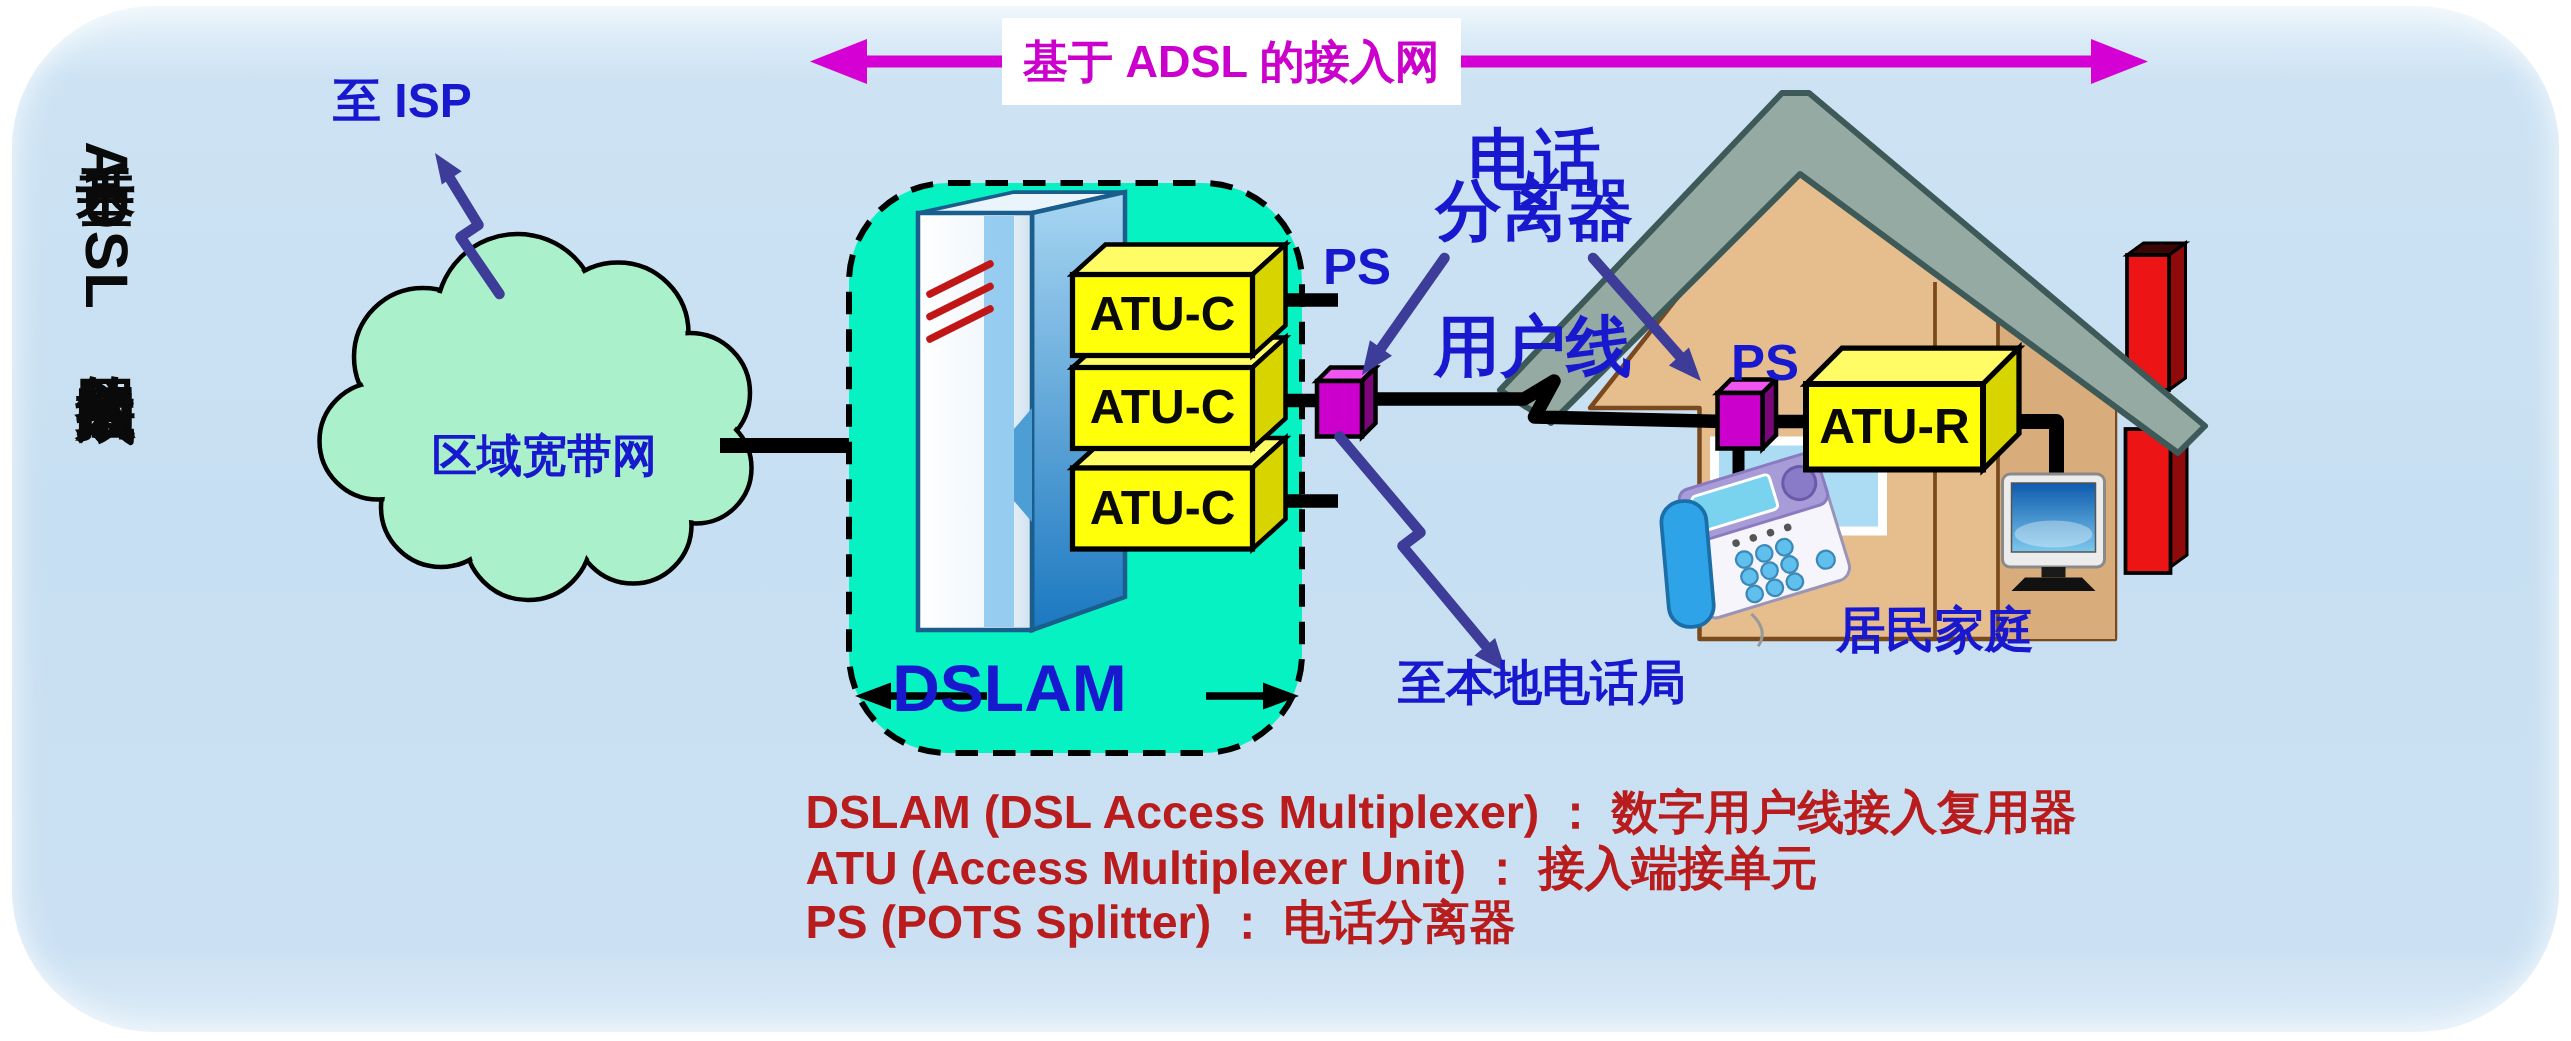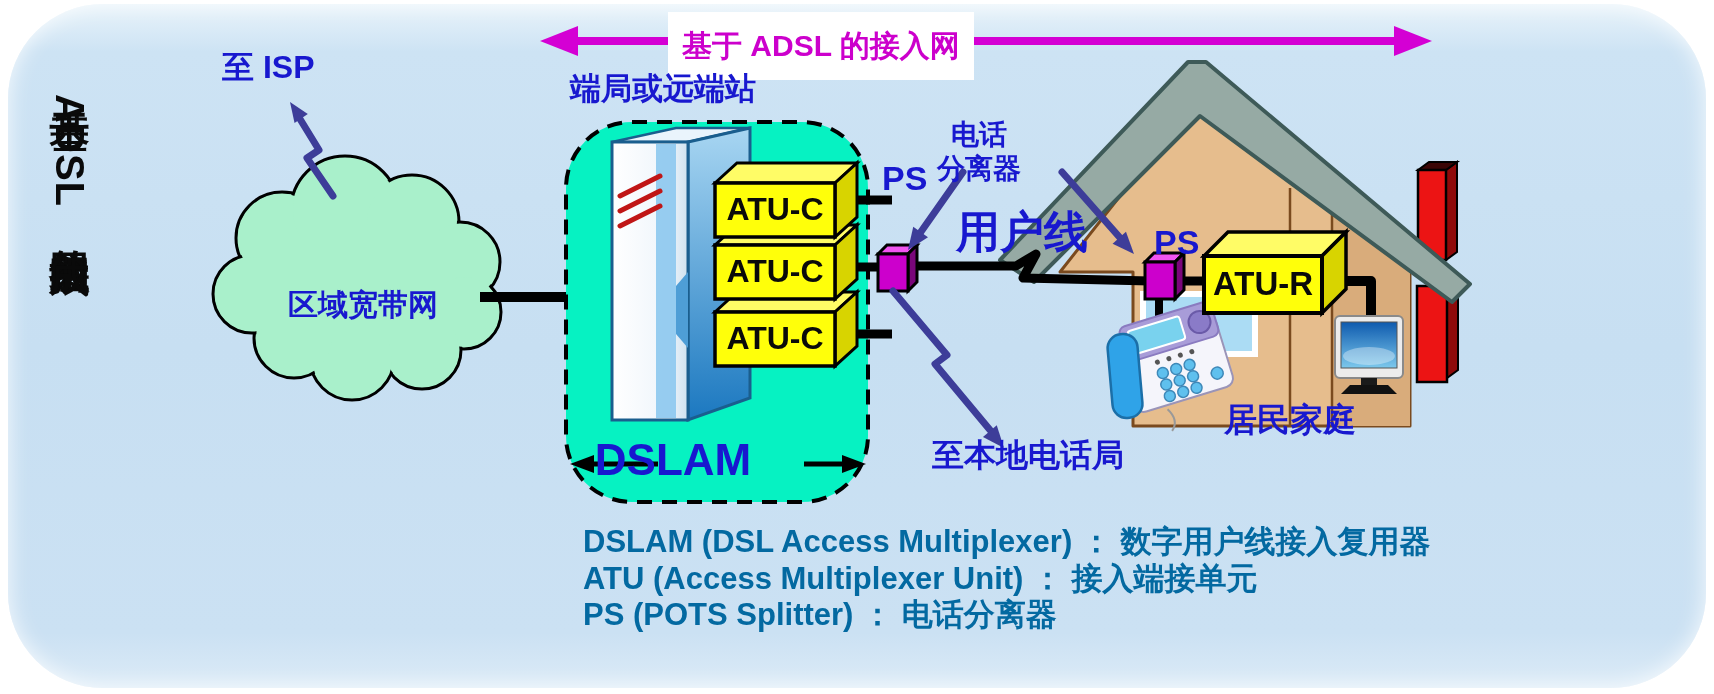--- a/index.html
+++ b/index.html
@@ -19,25 +19,25 @@
     position:absolute;font-weight:bold;color:#1818cf;white-space:nowrap;
     font-family:"Liberation Sans","DejaVu Sans",sans-serif;line-height:1.1;
   }
   .black{color:#0a0a0a;}
   .center{display:flex;align-items:center;justify-content:center;text-align:center;}
   .vertical{
     writing-mode:vertical-lr;text-orientation:mixed;
     white-space:pre-line;letter-spacing:1px;
   }
   .banner-box{
-    position:absolute;left:668px;top:12px;height:68px;padding:0 14px;
+    position:absolute;left:668px;top:12px;height:58px;padding:0 14px;
     background:#ffffff;color:#cc00cc;font-weight:bold;font-size:30px;
     display:flex;align-items:center;justify-content:center;white-space:nowrap;
   }
-  .legend{position:absolute;left:537px;top:524px;color:#0369a1;font-weight:bold;font-size:31px;line-height:36.5px;white-space:nowrap;margin-left:46px;}
+  .legend{position:absolute;left:537px;top:524px;color:#b91c1c;font-weight:bold;font-size:31px;line-height:36.5px;white-space:nowrap;}
 </style>
 </head>
 <body>
 
 <div class="stage">
 
   <div class="card"></div>
 
   <svg class="art" viewBox="0 0 1714 694">
     <defs>
@@ -229,31 +229,30 @@
   <div class="lbl black vertical" style="left:48px;top:80px;height:520px;font-size:40px;">基于 ADSL 的接入网的组成</div>
 
   <div class="banner-box">
     <span>基于 ADSL 的接入网</span>
   </div>
 
   <div class="lbl" style="left:222px;top:50px;font-size:32px;">至 ISP</div>
 
   <div class="lbl center" style="left:283px;top:288px;width:160px;font-size:30px;">区域宽带网</div>
 
-  <div class="lbl" style="left:570px;top:72px;font-size:31px;">端局或远端站</div>
 
   <div class="lbl center black" style="left:715px;top:183px;width:120px;height:54px;font-size:32px;">ATU-C</div>
   <div class="lbl center black" style="left:715px;top:245px;width:120px;height:54px;font-size:32px;">ATU-C</div>
   <div class="lbl center black" style="left:715px;top:312px;width:120px;height:54px;font-size:32px;">ATU-C</div>
 
   <div class="lbl center" style="left:597px;top:436px;width:152px;font-size:44px;">DSLAM</div>
 
   <div class="lbl" style="left:882px;top:160px;font-size:34px;">PS</div>
 
-  <div class="lbl center" style="left:904px;top:90px;width:150px;font-size:28px;line-height:34px;white-space:pre-line;margin-top:28px;">电话
+  <div class="lbl center" style="left:948px;top:90px;width:150px;font-size:44px;line-height:34px;white-space:pre-line;">电话
 分离器</div>
 
   <div class="lbl" style="left:956px;top:208px;font-size:44px;">用户线</div>
 
   <div class="lbl" style="left:932px;top:438px;font-size:32px;">至本地电话局</div>
 
   <div class="lbl" style="left:1154px;top:224px;font-size:34px;">PS</div>
 
   <div class="lbl center black" style="left:1204px;top:256px;width:118px;height:57px;font-size:33px;text-align:right;">ATU-R</div>
 

